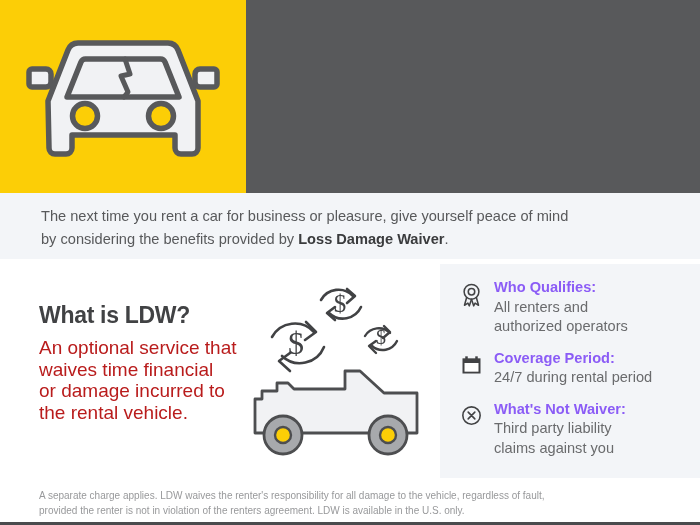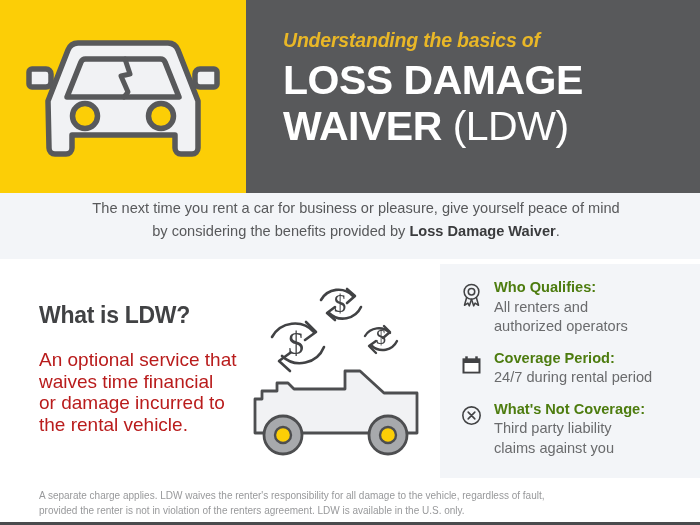--- a/index.html
+++ b/index.html
@@ -73,23 +73,22 @@
 
   
   .subband {
     position: absolute;
     left: 0; top: 193px;
     width: 700px; height: 66px;
     background: #f3f5f8;
   }
   .subband-inner {
     position: absolute;
-    left: 41px; top: 4px;
+    left: 41px; top: 12px;
     width: 630px;
-    text-align: center;
   }
   .subband-line {
     font-size: 14.6px;
     line-height: 23px;
     color: #58595b;
     white-space: nowrap;
   }
   .subband-line b { color: #3a3b3d; font-weight: bold; }
 
   
@@ -100,21 +99,21 @@
   }
 
   .left-col {
     position: absolute;
     left: 39px; top: 43px;
     width: 205px;
   }
   .left-head {
     font-size: 23px;
     color: #414244;
-    margin: 0 0 20px 0;
+    margin: 0 0 8px 0;
     letter-spacing: -0.3px;
     white-space: nowrap;
   }
   .left-body {
     font-size: 19px;
     line-height: 21.5px;
     color: #b91c1c;
   }
 
   .truck-art {
@@ -148,21 +147,21 @@
     margin-right: 8px;
     margin-top: 1px;
     display: flex;
     align-items: center;
     justify-content: center;
   }
   .fact-text { flex: 1 1 auto; min-width: 0; }
   .fact-title {
     font-size: 14.6px;
     font-weight: bold;
-    color: #4d7c0f;
+    color: #8b5cf6;
     line-height: 19px;
     white-space: nowrap;
   }
   .fact-desc {
     font-size: 14.6px;
     color: #6a6b6d;
     line-height: 19.5px;
   }
   .fact-desc div { white-space: nowrap; }
 
@@ -195,25 +194,20 @@
           <path d="M190 43 h-14 a5 5 0 0 0 -5 5 v8 a5 5 0 0 0 5 5 h14 a3 3 0 0 0 3 -3 v-12 a3 3 0 0 0 -3 -3 z"></path>
           <path d="M24 75 L44 24 a11 11 0 0 1 10 -7 h90 a11 11 0 0 1 10 7 L174 75 v47 a6 6 0 0 1 -6 6 h-11 a6 6 0 0 1 -6 -6 v-13 H48 v13 a6 6 0 0 1 -6 6 H31 a6 6 0 0 1 -6 -6 z"></path>
           <path d="M43 71 L57 36 a5 5 0 0 1 5 -3 h74 a5 5 0 0 1 5 3 L155 71 z"></path>
         </g>
         <path d="M101 33 L106 48 L97 50 L104 66 L100 71" fill="none" stroke="#58595b" stroke-width="5" stroke-linejoin="round" stroke-linecap="round"></path>
         <circle cx="61" cy="90" r="12.5" fill="#fcce06" stroke="#58595b" stroke-width="5.5"></circle>
         <circle cx="137" cy="90" r="12.5" fill="#fcce06" stroke="#58595b" stroke-width="5.5"></circle>
       </svg>
     </div>
 
-    <div class="hero-text">
-      <p class="eyebrow">Understanding the basics of</p>
-      <p class="title-l1">LOSS DAMAGE</p>
-      <p class="title-l2"><span>WAIVER</span><span class="light"> </span><span class="light">(LDW)</span></p>
-    </div>
   </div>
 
   <div class="subband">
     <div class="subband-inner">
       <div class="subband-line">The next time you rent a car for business or pleasure, give yourself peace of mind</div>
       <div class="subband-line"><span>by considering the benefits provided by </span><b>Loss Damage Waiver</b><span>.</span></div>
     </div>
   </div>
 
   <div class="main">
@@ -304,21 +298,21 @@
         </div>
 
         <div class="fact">
           <span class="fact-icon">
             <svg viewBox="0 0 30 30" width="25" height="25" fill="none" stroke="#414244" stroke-width="1.9" stroke-linecap="round">
               <circle cx="15" cy="15" r="10.4"></circle>
               <path d="M11 11 L19 19 M19 11 L11 19"></path>
             </svg>
           </span>
           <span class="fact-text">
-            <span class="fact-title">What's Not Coverage:</span>
+            <span class="fact-title">What's Not Waiver:</span>
             <span class="fact-desc">
               <div>Third party liability</div>
               <div>claims against you</div>
             </span>
           </span>
         </div>
 
       </div>
     </div>
   </div>

